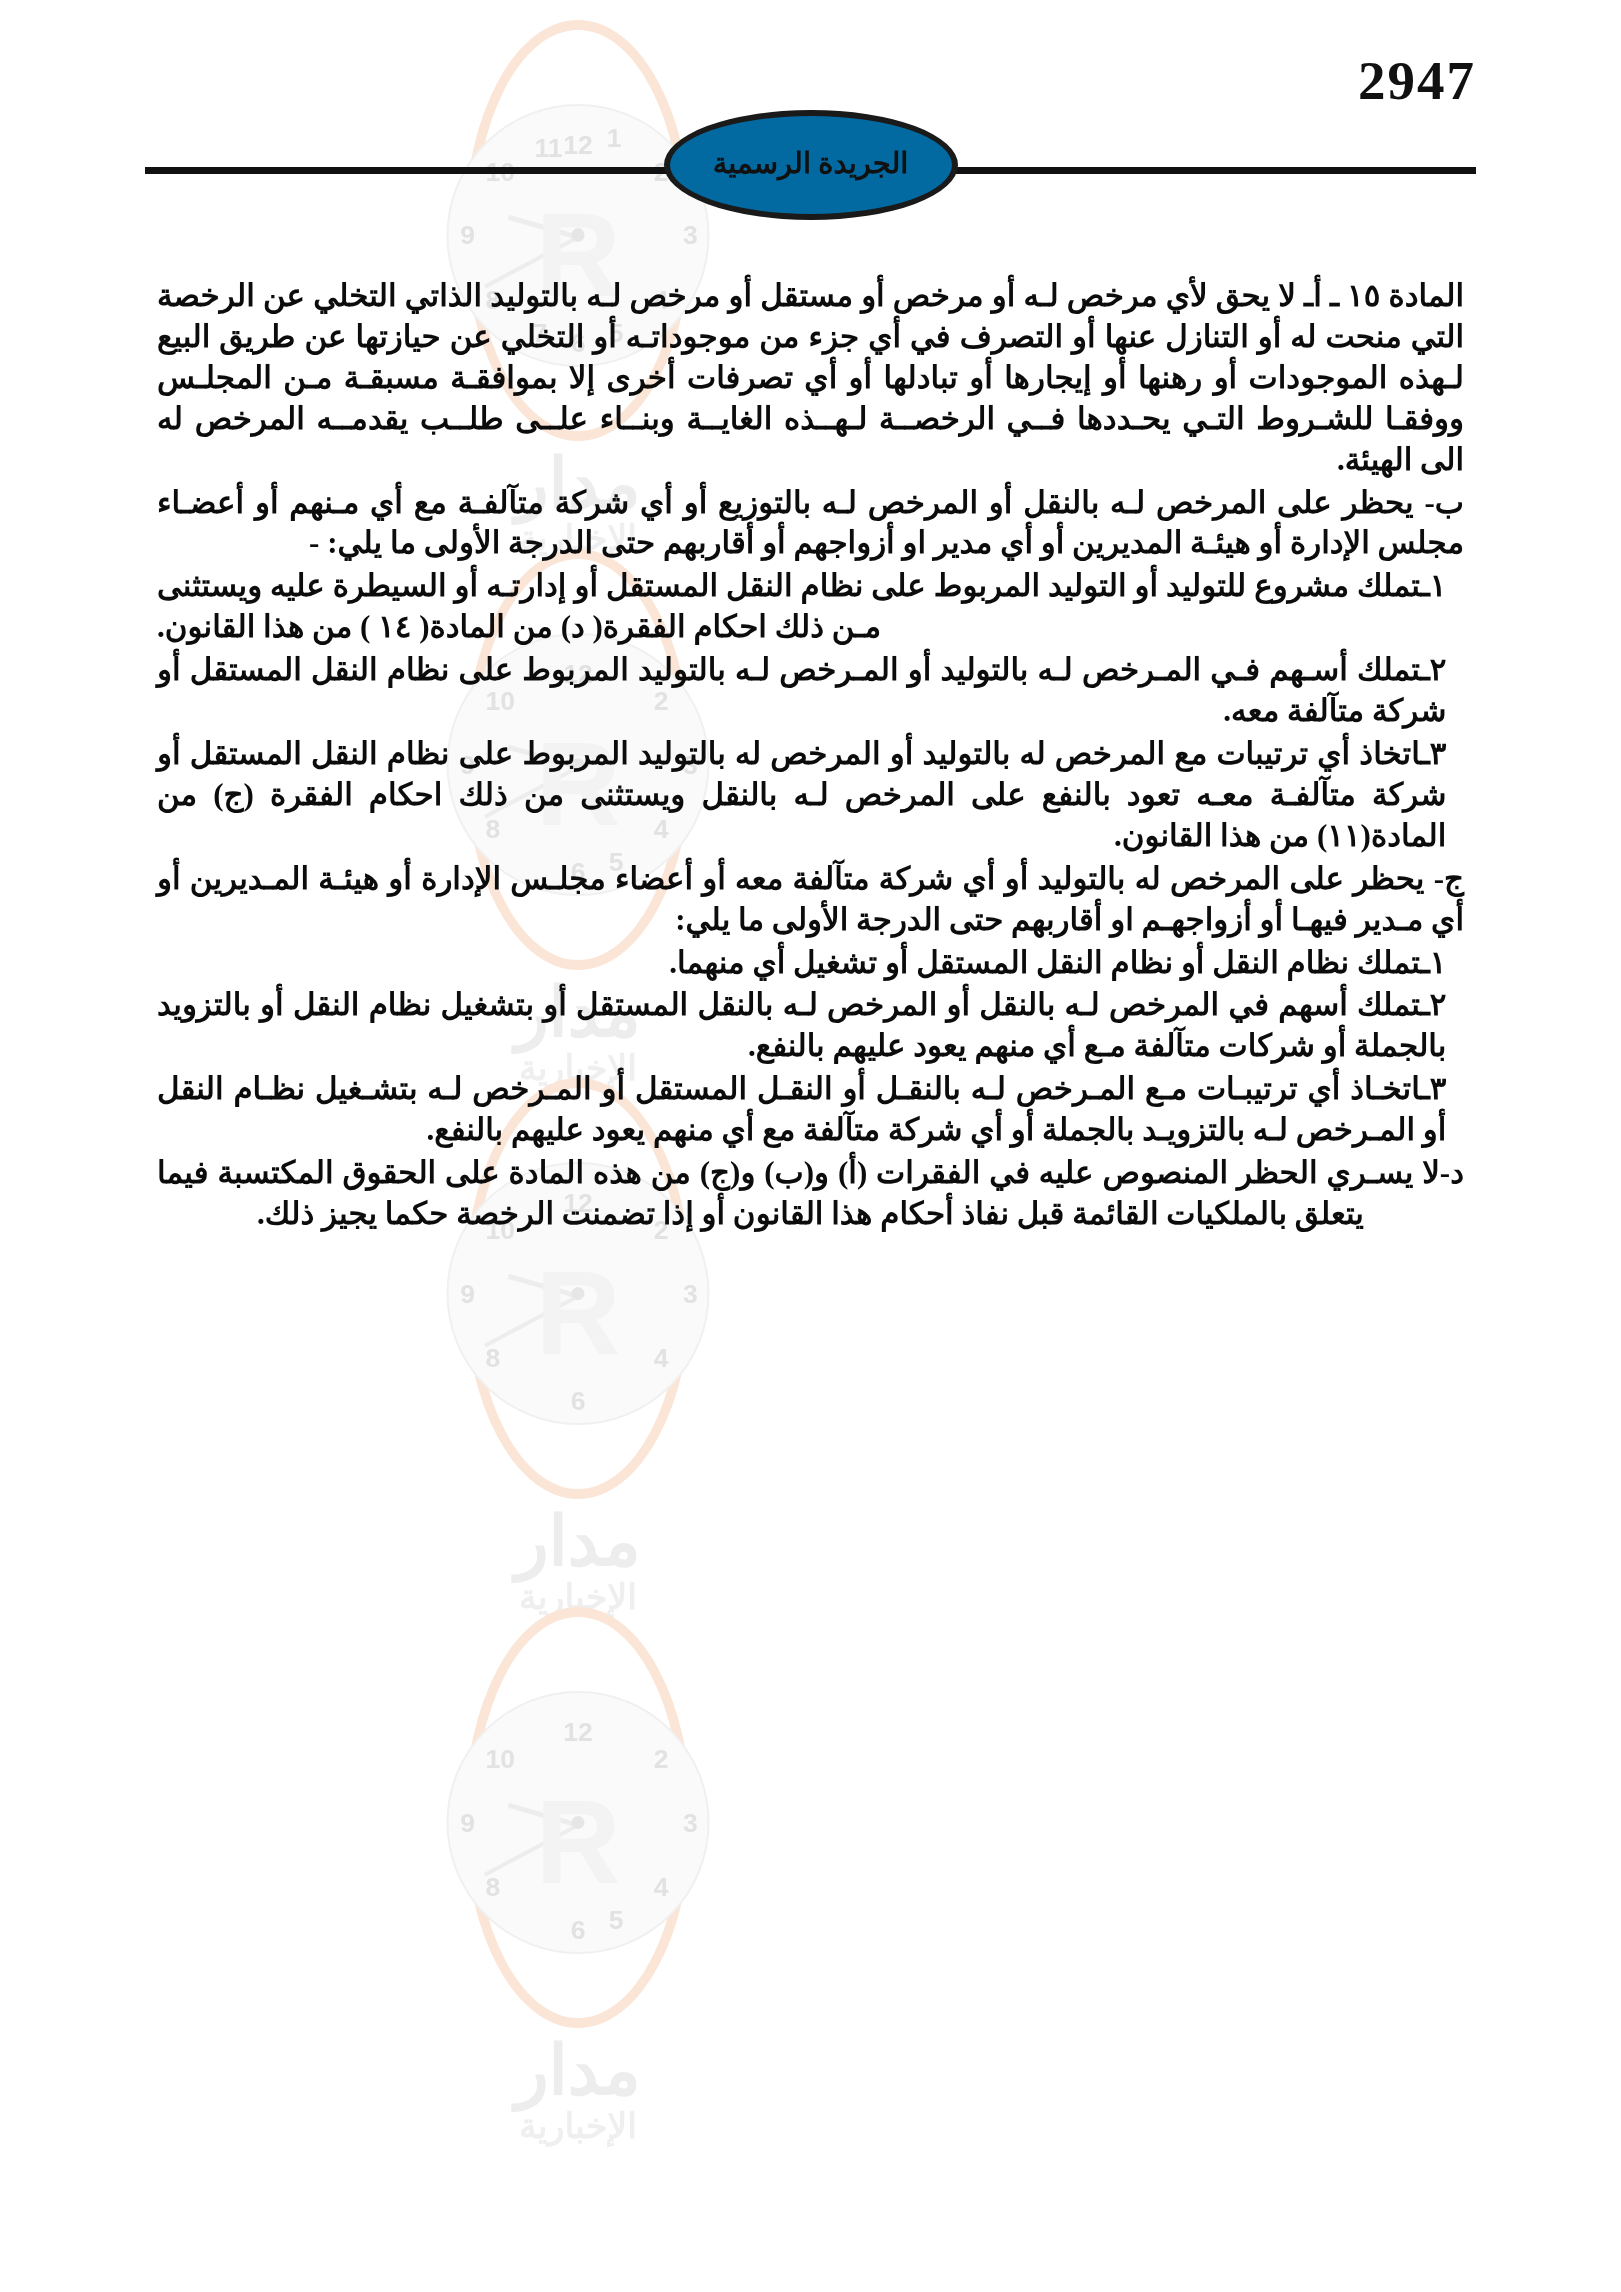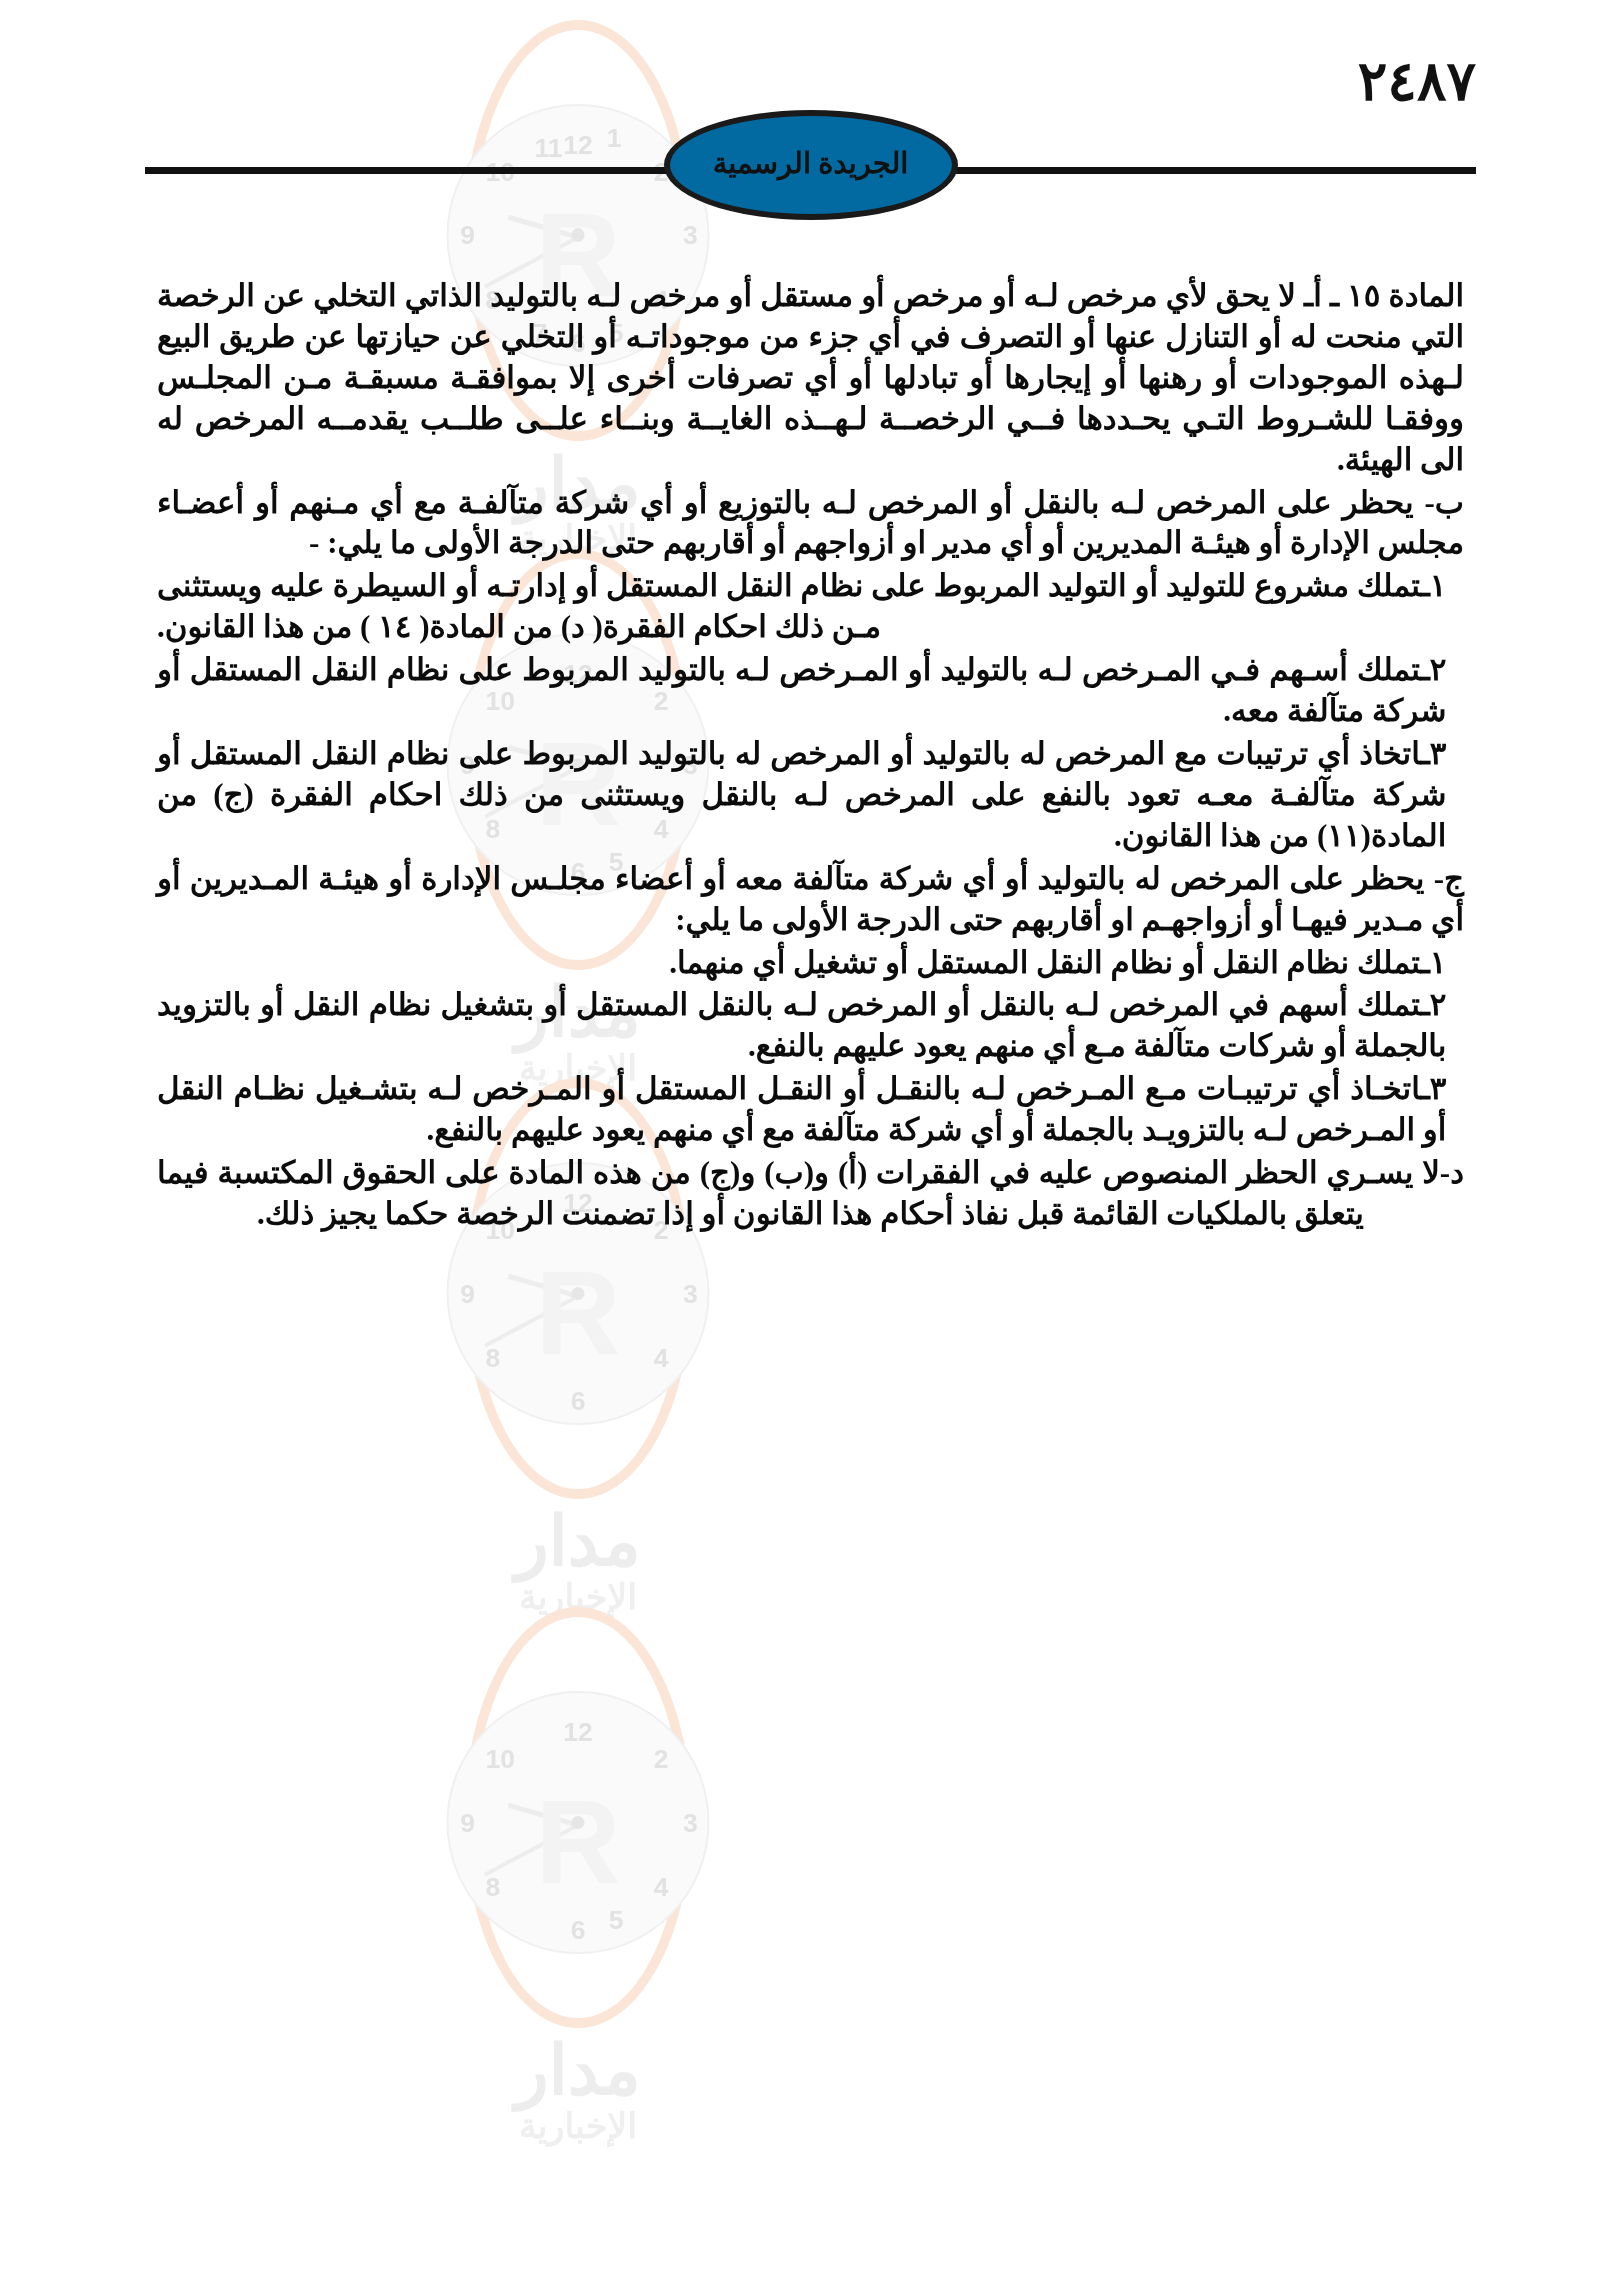--- a/index.html
+++ b/index.html
@@ -299,21 +299,21 @@
           <div class="wm-center"></div>
         </div>
         <div class="wm-r">R</div>
       </div>
       <div class="wm-text-main">مدار</div>
       <div class="wm-text-sub">الإخبارية</div>
     </div>
   </div>
 
   <div class="header">
-    <div class="page-number">٢٤٨٧</div>
+    <div class="page-number">2947</div>
     <div class="header-rule"></div>
     <div class="header-oval">
       <span class="header-oval-text">الجريدة الرسمية</span>
     </div>
   </div>
 
   <div class="body">
 
     <p class="para justify-all">المادة ١٥ ـ أـ لا يحق لأي مرخص لـه أو مرخص أو مستقل أو مرخص لـه بالتوليد الذاتي التخلي عن الرخصة التي منحت له أو التنازل عنها أو التصرف في أي جزء من موجوداتـه أو التخلي عن حيازتها عن طريق البيع لـهذه الموجودات أو رهنها أو إيجارها أو تبادلها أو أي تصرفات أخرى إلا بموافقـة مسبقـة مـن المجلـس ووفقـا للشـروط التـي يحـددها فــي الرخصــة لـهــذه الغايــة وبنــاء علــى طلــب يقدمــه المرخص له الى الهيئة.</p>
 

